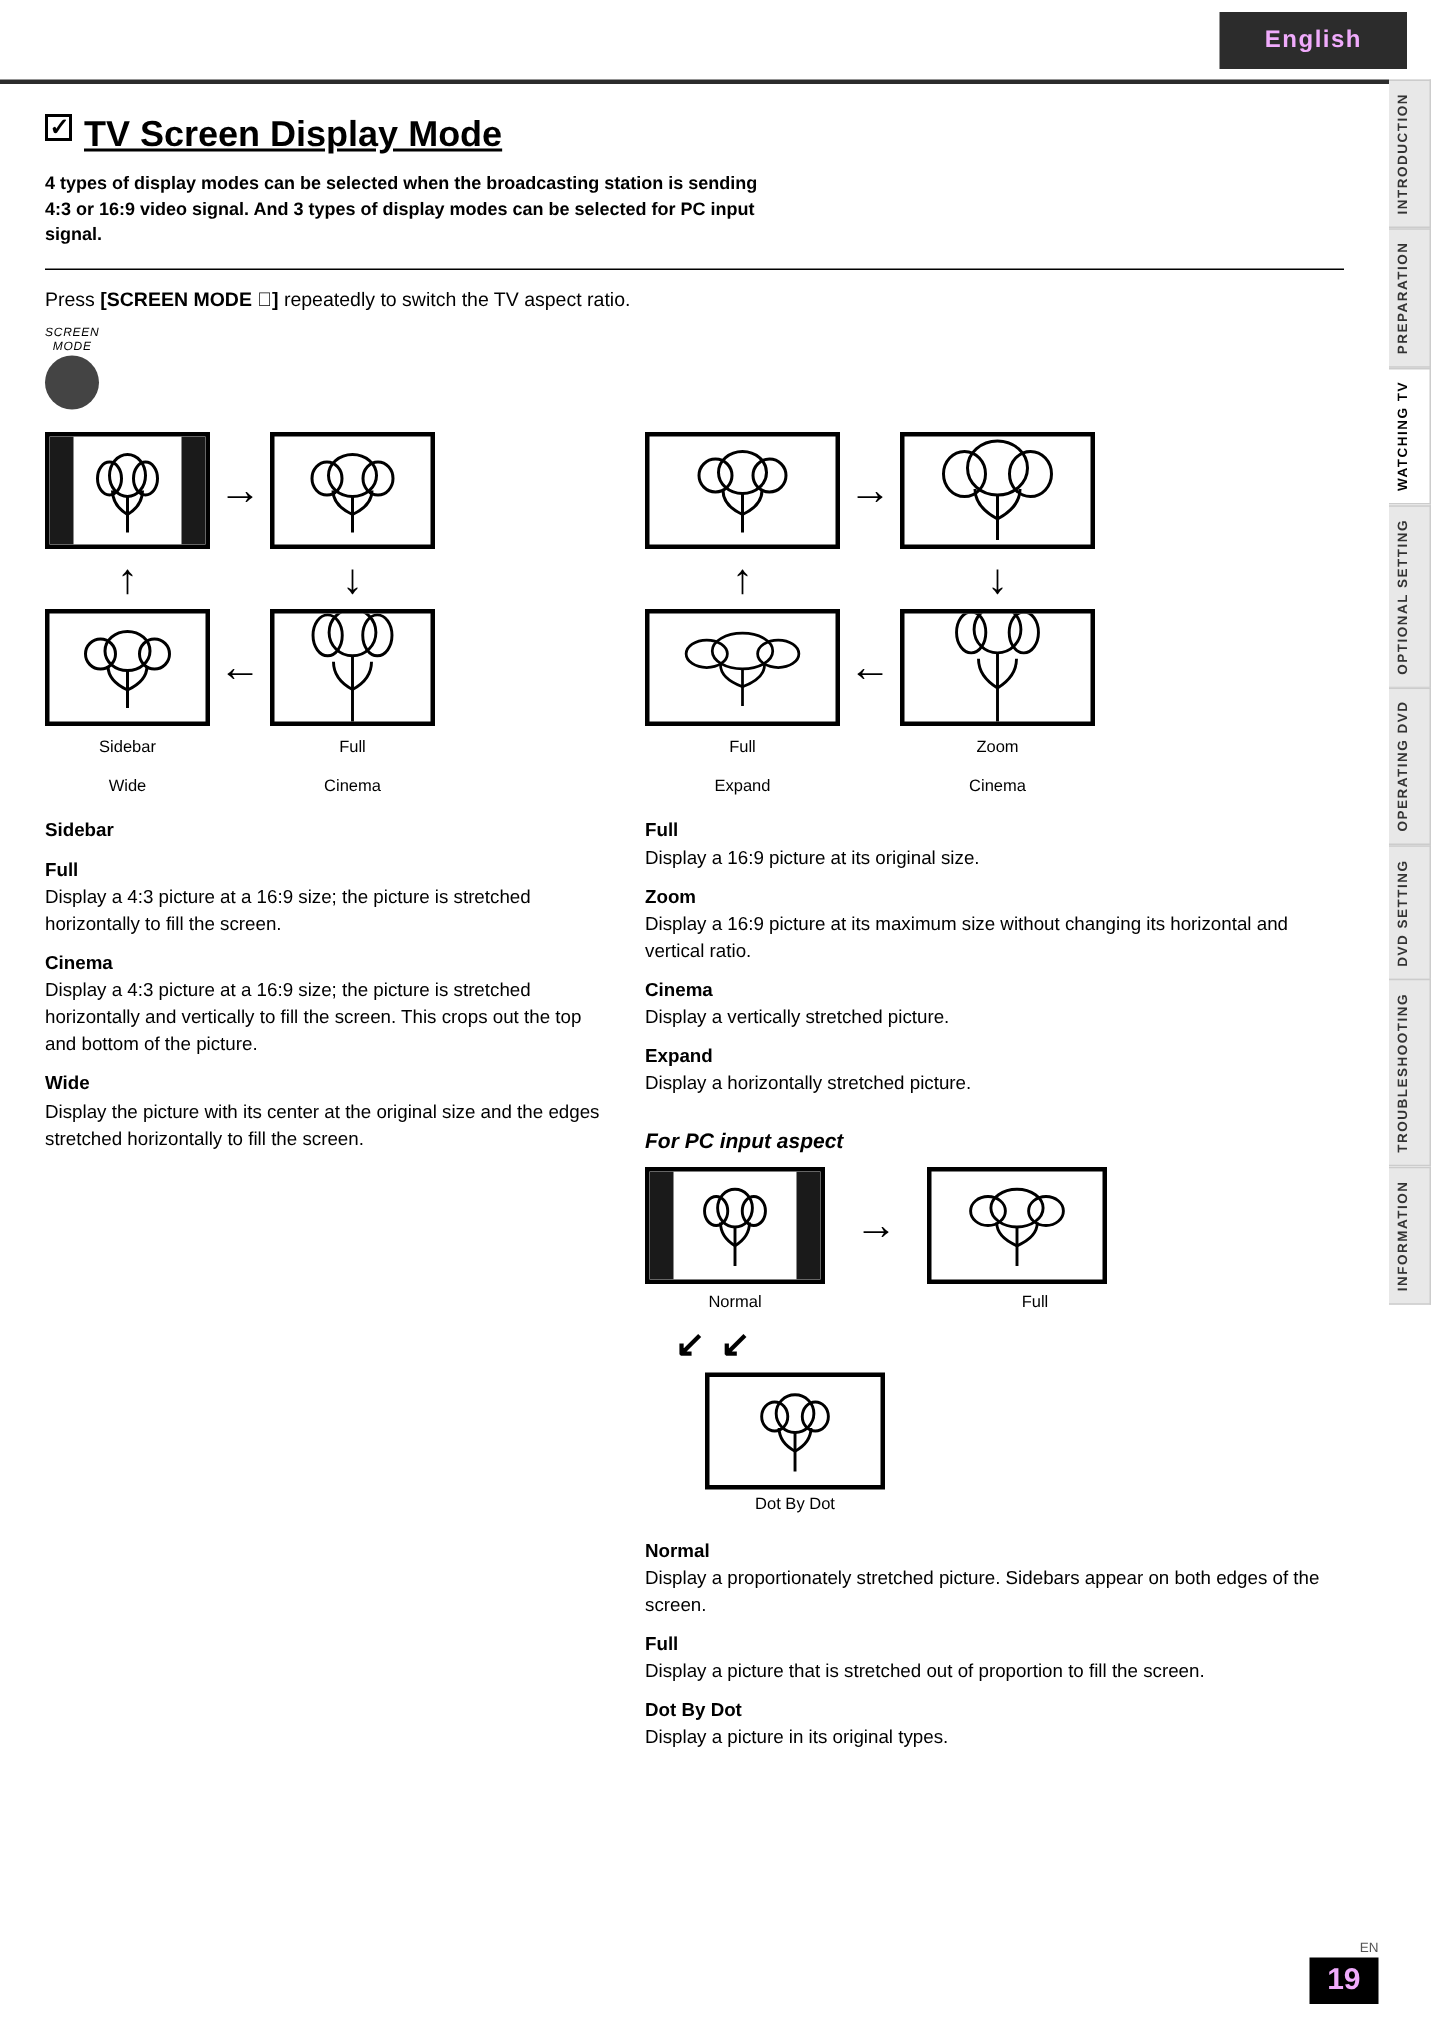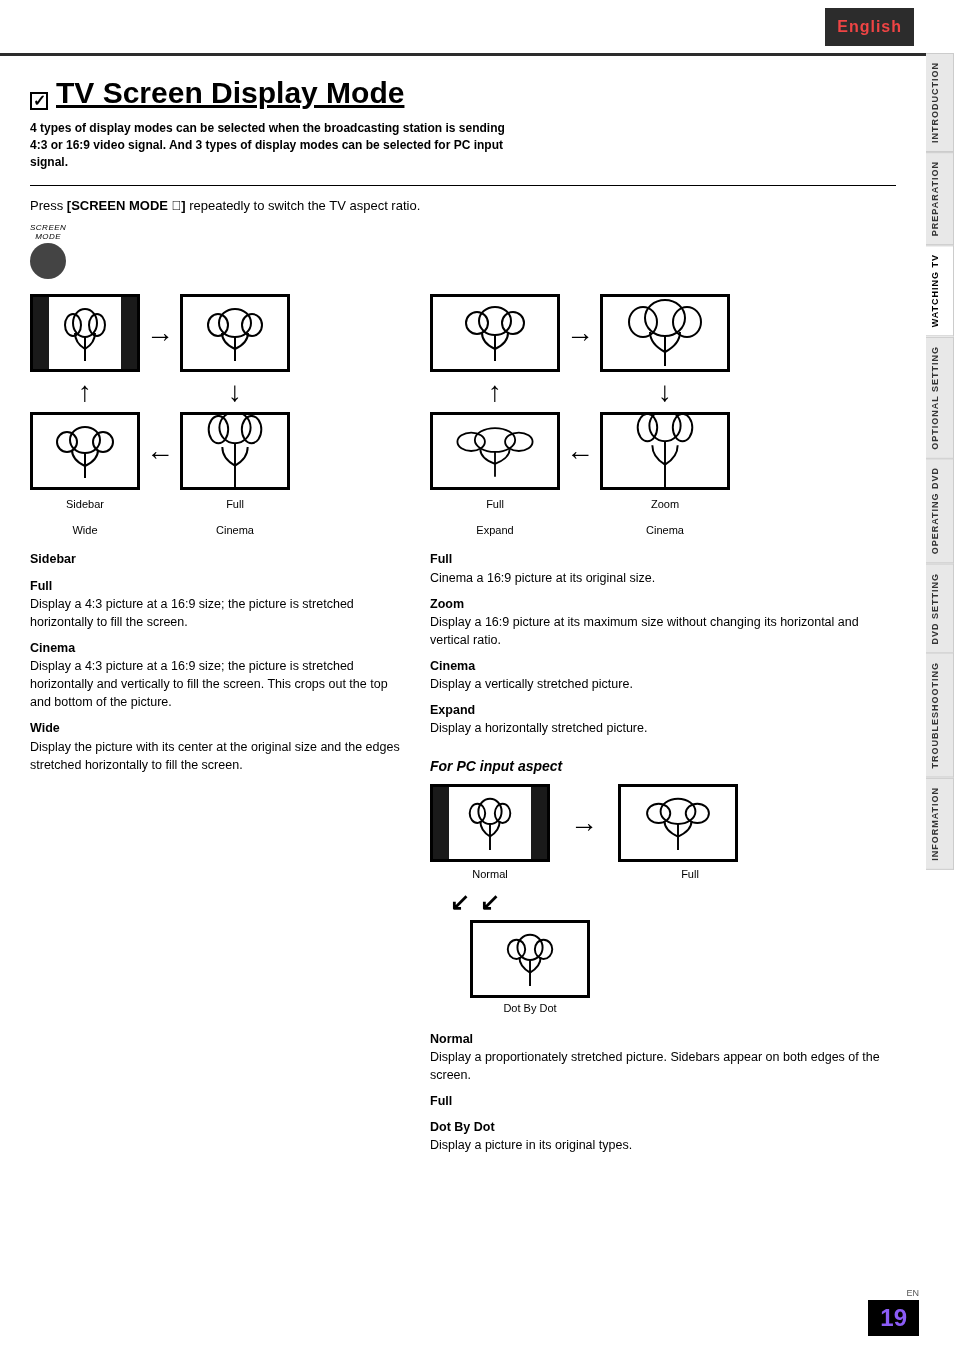--- a/index.html
+++ b/index.html
@@ -51,25 +51,25 @@
       right: 0;
       width: 954px;
       height: 53px;
       display: flex;
       justify-content: flex-end;
       align-items: center;
       background: #fff;
     }
     .english-badge {
       background: #2c2c2c;
-      color: #ef4444;
+      color: #f0abfc;
       font-size: 16px;
       font-weight: bold;
-      padding: 10px 12px;
-      margin-right: 40px;
+      padding: 10px 30px;
+      margin-right: 16px;
       letter-spacing: 1px;
     }
     .header-line {
       position: absolute;
       top: 53px;
       left: 0;
       right: 28px;
       height: 3px;
       background: #2c2c2c;
     }
@@ -78,26 +78,26 @@
     .main-content {
       position: absolute;
       top: 56px;
       left: 0;
       right: 28px;
       padding: 20px 30px 40px 30px;
     }
 
     
     .page-title {
-      font-size: 30px;
+      font-size: 24px;
       font-weight: bold;
       text-decoration: underline;
       margin-bottom: 10px;
       display: flex;
-      align-items: flex-end;
+      align-items: flex-start;
       gap: 8px;
     }
     .checkbox-icon {
       display: inline-block;
       width: 18px;
       height: 18px;
       border: 2px solid #000;
       position: relative;
       flex-shrink: 0;
     }
@@ -534,21 +534,21 @@
         <div style="text-align:center;">Zoom</div>
       </div>
       <div class="diag-labels-169" style="margin-top:0;">
         <div style="text-align:center;">Expand</div>
         <div></div>
         <div style="text-align:center;">Cinema</div>
       </div>
 
       <div class="desc-section">
         <span class="term">Full</span><br>
-        <span>Cinema a 16:9 picture at its original size.</span>
+        <span>Display a 16:9 picture at its original size.</span>
       </div>
       <div class="desc-section">
         <span class="term">Zoom</span><br>
         <span>Display a 16:9 picture at its maximum size without changing its horizontal and vertical ratio.</span>
       </div>
       <div class="desc-section">
         <span class="term">Cinema</span><br>
         <span>Display a vertically stretched picture.</span>
       </div>
       <div class="desc-section">
@@ -612,28 +612,29 @@
         </div>
 
         <div style="margin-left:40px;width:120px;text-align:center;font-size:11px;margin-bottom:16px;">Dot By Dot</div>
 
         <div class="desc-section">
           <span class="term">Normal</span><br>
           <span>Display a proportionately stretched picture. Sidebars appear on both edges of the screen.</span>
         </div>
         <div class="desc-section">
           <span class="term">Full</span><br>
+          <span>Display a picture that is stretched out of proportion to fill the screen.</span>
         </div>
         <div class="desc-section">
           <span class="term">Dot By Dot</span><br>
           <span>Display a picture in its original types.</span>
         </div>
       </div>
 
     </div>
   </div>
 
 </div>
 
 <div style="position:absolute;bottom:12px;right:35px;display:flex;flex-direction:column;align-items:flex-end;">
   <div style="font-size:9px;color:#555;margin-bottom:2px;">EN</div>
-  <div style="background:#000;color:#8b5cf6;font-size:24px;font-weight:bold;padding:4px 12px;min-width:40px;text-align:center;">19</div>
+  <div style="background:#000;color:#f0abfc;font-size:20px;font-weight:bold;padding:4px 12px;min-width:40px;text-align:center;">19</div>
 </div>
 
 </body></html>

